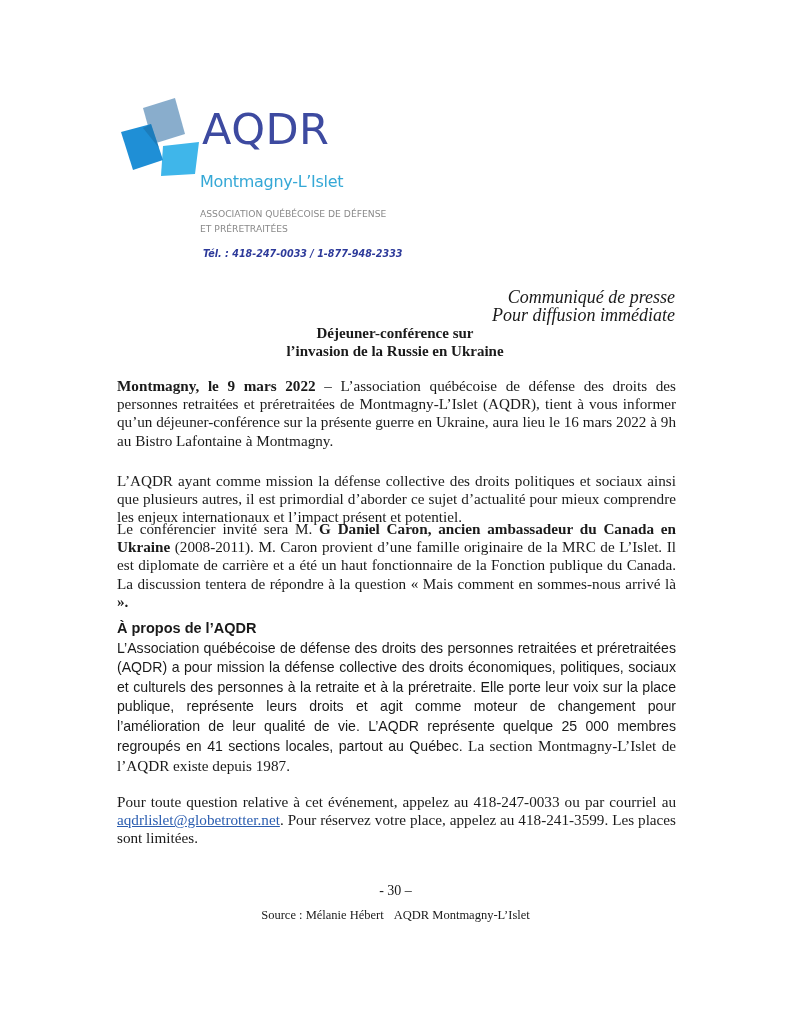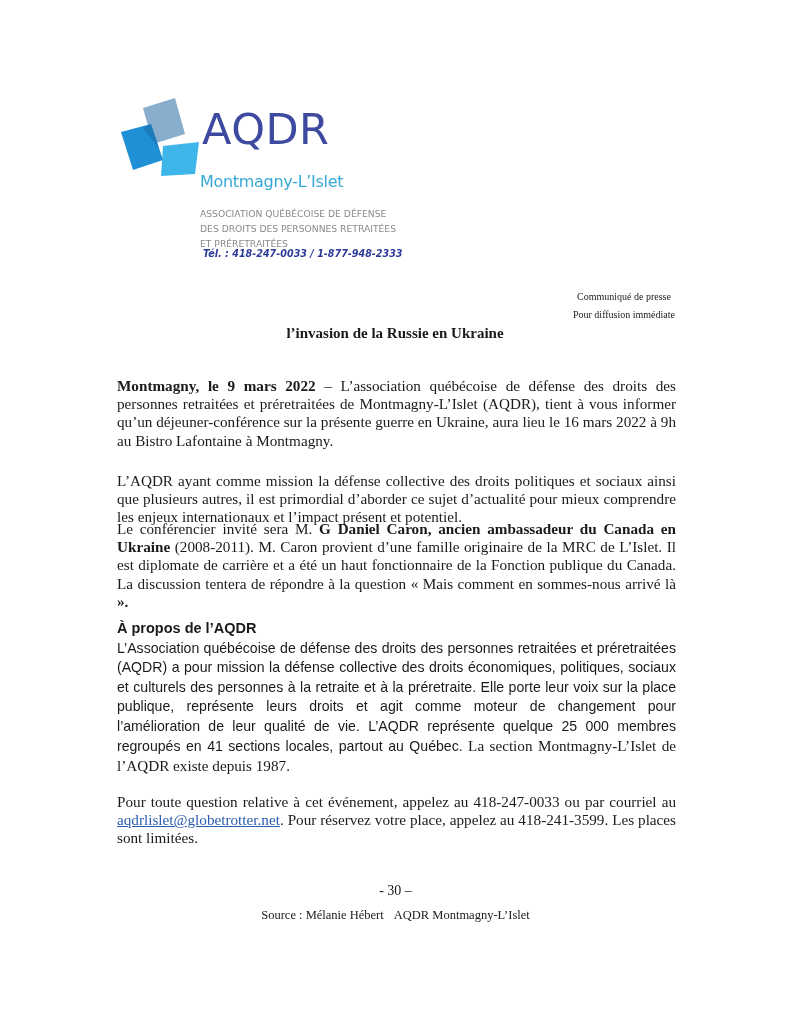--- a/index.html
+++ b/index.html
@@ -6,21 +6,21 @@
   body { width: 791px; height: 1024px; position: relative; overflow: hidden; font-family: "Liberation Serif", serif; color: #1a1a1a; }
 
   .logo { position: absolute; left: 115px; top: 98px; width: 320px; height: 170px; }
   .logo-mark { position: absolute; left: 0; top: 0; width: 84px; height: 80px; }
   .logo-title { position: absolute; left: 87px; top: 10px; font-family: "DejaVu Sans", sans-serif; font-size: 43px; font-weight: normal; color: #3d4aa0; letter-spacing: 0.5px; line-height: 1; }
   .logo-sub { position: absolute; left: 85px; top: 76px; font-family: "DejaVu Sans", sans-serif; font-size: 16px; color: #35a8d6; line-height: 1; letter-spacing: -0.3px; }
   .logo-assoc { position: absolute; left: 85px; top: 108px; font-family: "DejaVu Sans", sans-serif; font-size: 9.2px; color: #8a8a8a; line-height: 15px; width: 240px; }
   .logo-assoc span { display: block; white-space: nowrap; }
   .logo-tel { position: absolute; left: 88px; top: 150px; font-family: "DejaVu Sans", sans-serif; font-size: 9.6px; color: #2d3a9a; font-weight: bold; white-space: nowrap; font-style: italic; }
 
-  .press { position: absolute; right: 116px; top: 288px; text-align: center; font-size: 10px; line-height: 18px; }
+  .press { position: absolute; right: 116px; top: 288px; text-align: right; font-size: 18px; line-height: 18px; font-style: italic; }
   .title { position: absolute; left: 110px; width: 570px; top: 324px; text-align: center; font-weight: bold; font-size: 15px; line-height: 18px; }
 
   .body { position: absolute; left: 117px; width: 559px; font-size: 15.2px; line-height: 18.2px; text-align: justify; }
   .p1 { top: 377px; }
   .p2 { top: 452px; margin-top: 20px; }
   .p3 { top: 520px; }
   .about-h { position: absolute; left: 117px; top: 620px; font-family: "Liberation Sans", sans-serif; font-weight: bold; font-size: 14.5px; }
   .p4 { top: 639px; font-family: "Liberation Sans", sans-serif; font-size: 14.1px; line-height: 19.4px; }
   .serif { font-family: "Liberation Serif", serif; font-size: 15.2px; }
   .p5 { top: 793px; }
@@ -37,32 +37,32 @@
   <svg class="logo-mark" viewBox="0 0 84 80">
     <polygon points="48,48 84,44 80,76 46,78" fill="#3fb6ea"></polygon>
     <polygon points="28,10 60,0 70,36 38,46" fill="#7ca4c6" opacity="0.9"></polygon>
     <polygon points="6,34 36,26 48,62 18,72" fill="#1f8fd6"></polygon>
     <polygon points="28,30 36,26 44,50" fill="#1b6fa8" opacity="0.6"></polygon>
   </svg>
   <div class="logo-title">AQDR</div>
   <div class="logo-sub">Montmagny-L’Islet</div>
   <div class="logo-assoc">
     <span>ASSOCIATION QUÉBÉCOISE DE DÉFENSE</span>
-    <span>DES DROITS DES PERSONNES RETRAITÉES</span>
     <span>ET PRÉRETRAITÉES</span>
   </div>
   <div class="logo-tel">Tél. : 418-247-0033 / 1-877-948-2333</div>
 </div>
 
 <div class="press">
   <div>Communiqué de presse</div>
   <div>Pour diffusion immédiate</div>
 </div>
 
 <div class="title">
+  <div>Déjeuner-conférence sur</div>
   <div>l’invasion de la Russie en Ukraine</div>
 </div>
 
 <div class="body p1"><b>Montmagny, le 9 mars 2022</b><span> – L’association québécoise de défense des droits des personnes retraitées et préretraitées de Montmagny-L’Islet (AQDR), tient à vous informer qu’un déjeuner-conférence sur la présente guerre en Ukraine, aura lieu le 16 mars 2022 à 9h au Bistro Lafontaine à Montmagny.</span></div>
 
 <div class="body p2">L’AQDR ayant comme mission la défense collective des droits politiques et sociaux ainsi que plusieurs autres, il est primordial d’aborder ce sujet d’actualité pour mieux comprendre les enjeux internationaux et l’impact présent et potentiel.</div>
 
 <div class="body p3"><span> Le conférencier invité sera M. </span><b>G Daniel Caron, ancien ambassadeur du Canada en Ukraine</b><span> (2008-2011). M. Caron provient d’une famille originaire de la MRC de L’Islet. Il est diplomate de carrière et a été un haut fonctionnaire de la Fonction publique du Canada. La discussion tentera de répondre à la question « Mais comment en sommes-nous arrivé là </span><b>».</b></div>
 
 <div class="about-h">À propos de l’AQDR</div>

